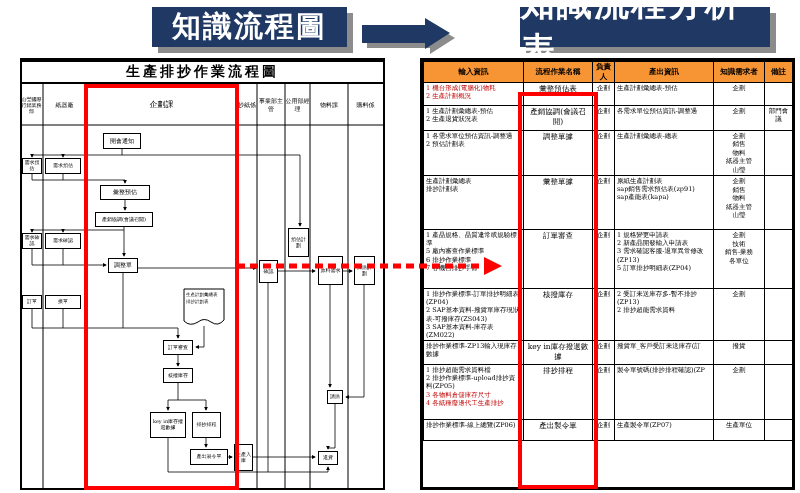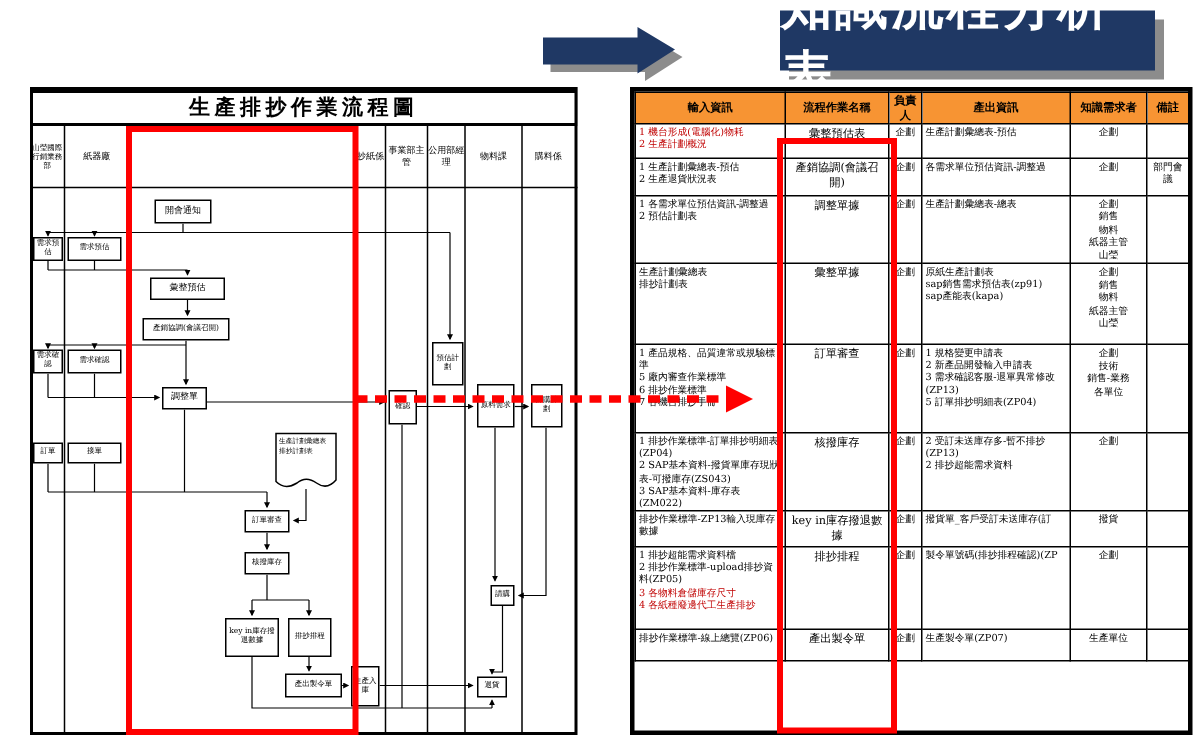--- a/index.html
+++ b/index.html
@@ -38,38 +38,44 @@
   td.c-name{font-size:7.5px;text-align:center;vertical-align:middle;}
   td.c-resp,td.c-req,td.c-note{font-size:6.5px;line-height:1.3;text-align:center;vertical-align:middle;}
   .red{color:#C00000;}
   .cell-line{white-space:normal;}
 </style>
 </head>
 <body>
 
 <div class="stage">
 
+  <div class="banner banner-left">
+    <span>知識流程圖</span>
+  </div>
   <svg class="big-arrow" viewBox="0 0 160 46">
     <polygon points="10,17 73,17 73,10 98,25 73,41 73,35 10,35" fill="#8C8C8C" transform="translate(5,5)"></polygon>
     <polygon points="10,17 73,17 73,10 98,25 73,41 73,35 10,35" fill="#1F3864"></polygon>
   </svg>
   <div class="banner banner-right">
     <span>知識流程分析表</span>
   </div>
 
   <div class="chart"></div>
   <div class="chart-title">
     <span>生產排抄作業流程圖</span>
   </div>
 
   <div class="lane-hdr" style="left:20px;width:23px;font-size:5px;">
       <span>山瑩國際行銷業務部</span>
     </div>
   <div class="lane-hdr" style="left:43px;width:43px;">
       <span>紙器廠</span>
+    </div>
+  <div class="lane-hdr" style="left:86px;width:151px;font-size:8px;">
+      <span>企劃課</span>
     </div>
   <div class="lane-hdr" style="left:237px;width:20px;">
       <span>抄紙係</span>
     </div>
   <div class="lane-hdr" style="left:257px;width:28px;">
       <span>事業部主管</span>
     </div>
   <div class="lane-hdr" style="left:285px;width:25px;">
       <span>公用部經理</span>
     </div>

